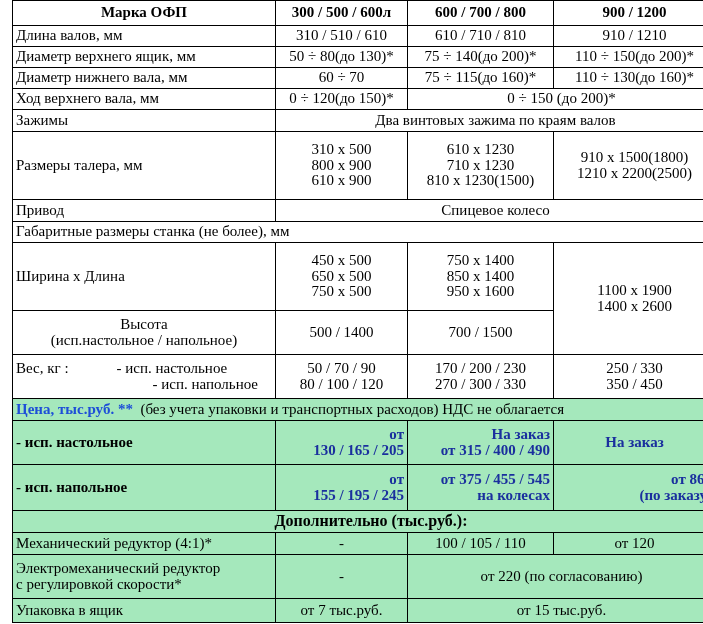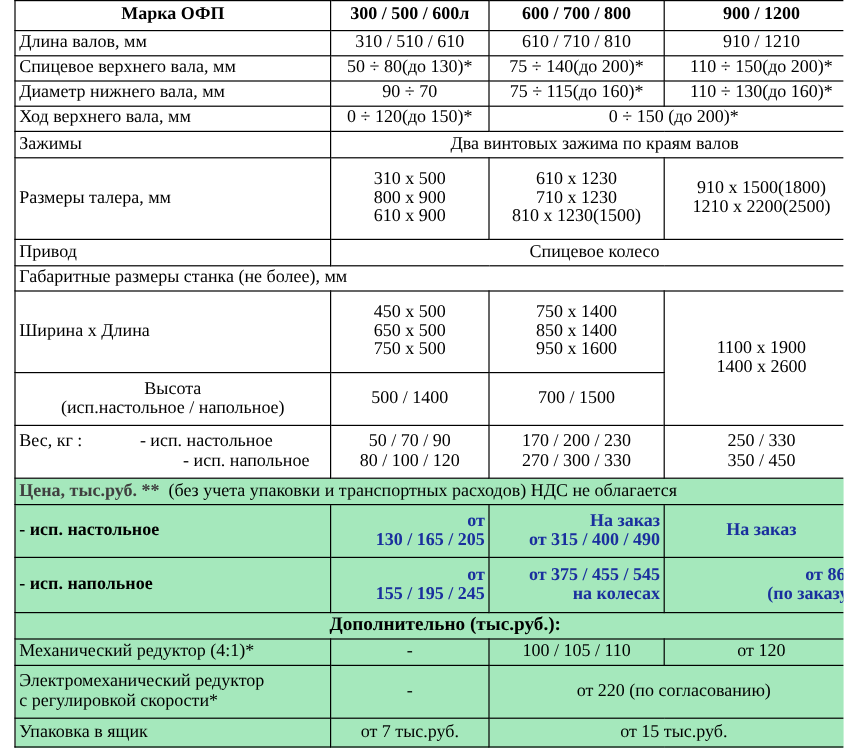--- a/index.html
+++ b/index.html
@@ -40,21 +40,21 @@
   col.c-1     { width: 132px; }
   col.c-2     { width: 146px; }
   col.c-3     { width: 162px; }
 
   .lbl     { text-align: left; }
   .ctr     { text-align: center; }
   .bold    { font-weight: bold; }
   .hdr     { font-weight: bold; text-align: center; font-size: 16px; }
   .green   { background: #a5e8bc; }
   .blue    { color: #1a2f9e; font-weight: bold; text-align: right; }
-  .blkbold { color: #404040; font-weight: bold; }
+  .blkbold { color: #1d4ed8; font-weight: bold; }
   .indent  { padding-left: 46px; }
   .ln      { display: block; }
   .thinline { line-height: 1.05; }
   .dimrow td { font-size: 15px; }
 </style>
 </head>
 <body>
 
 <div id="sheet">
 <table class="spec">
@@ -74,29 +74,29 @@
     </tr>
 
     <tr style="height:21px;">
       <td class="lbl">Длина валов, мм</td>
       <td class="ctr">310 / 510 / 610</td>
       <td class="ctr">610 / 710 / 810</td>
       <td class="ctr">910 / 1210</td>
     </tr>
 
     <tr style="height:21px;">
-      <td class="lbl">Спицевое верхнего вала, мм</td>
+      <td class="lbl">Диаметр верхнего ящик, мм</td>
       <td class="ctr">50 ÷ 80(до 130)*</td>
       <td class="ctr">75 ÷ 140(до 200)*</td>
       <td class="ctr">110 ÷ 150(до 200)*</td>
     </tr>
 
     <tr style="height:21px;">
       <td class="lbl">Диаметр нижнего вала, мм</td>
-      <td class="ctr">90 ÷ 70</td>
+      <td class="ctr">60 ÷ 70</td>
       <td class="ctr">75 ÷ 115(до 160)*</td>
       <td class="ctr">110 ÷ 130(до 160)*</td>
     </tr>
 
     <tr style="height:21px;">
       <td class="lbl">Ход верхнего вала, мм</td>
       <td class="ctr">0 ÷ 120(до 150)*</td>
       <td class="ctr" colspan="2">0 ÷ 150 (до 200)*</td>
     </tr>
 

